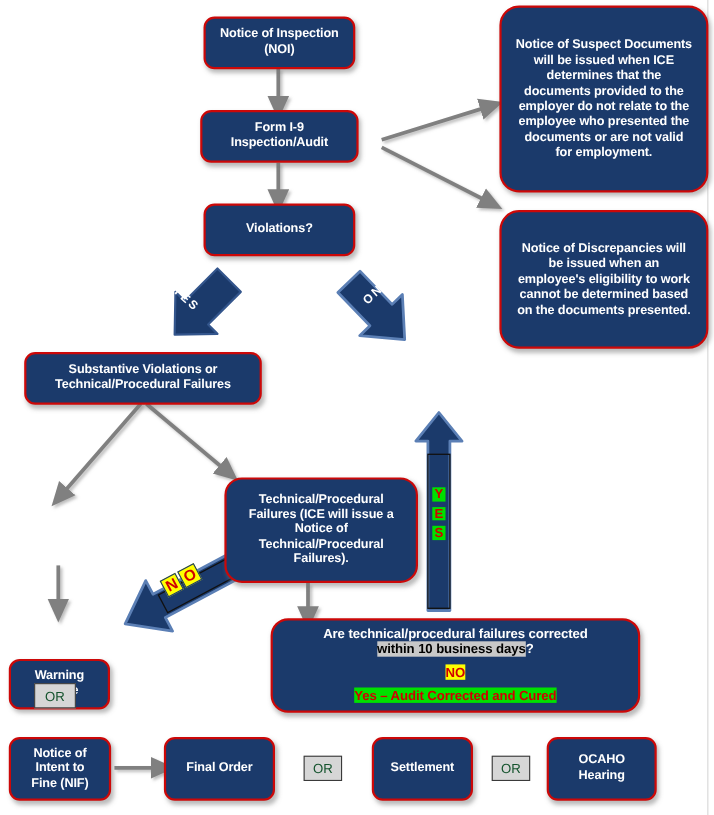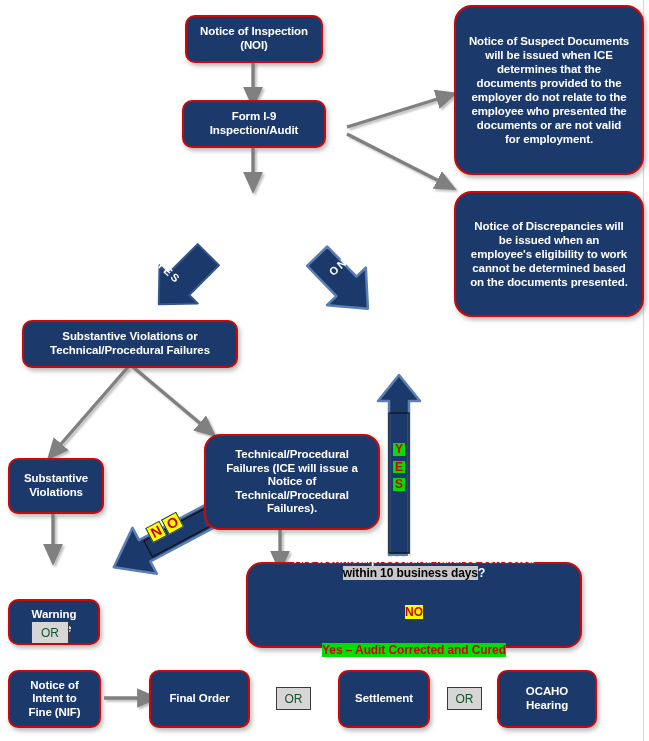--- a/index.html
+++ b/index.html
@@ -89,21 +89,21 @@
   
   .rot-word{
     position:absolute;z-index:6;color:#fff;font-weight:bold;font-size:11px;
     letter-spacing:2px;
   }
 
   
   .hl-silver{background:#c8c8c8;color:#000;}
   .hl-yellow{background:#ffff00;color:#d00000;}
   .hl-green{background:#00e000;color:#d00000;}
-  .qbox{flex-direction:column;gap:24px;padding:8px 6px;}
+  .qbox{flex-direction:column;gap:6px;padding:8px 6px;}
   .qline{font-size:12px;}
   .qline2{font-size:12px;}
 </style>
 </head>
 <body>
 
 <div id="canvas">
 
   <div class="page-edge"></div>
 
@@ -188,38 +188,37 @@
   <div class="node" style="left:185px;top:15px;width:138px;height:48px;flex-direction:column;">
     <span>Notice of Inspection</span>
     <span>(NOI)</span>
   </div>
 
   <div class="node" style="left:182px;top:100px;width:144px;height:48px;flex-direction:column;">
     <span>Form I-9</span>
     <span>Inspection/Audit</span>
   </div>
 
+  <div class="node" style="left:185px;top:185px;width:138px;height:48px;">
+    <span>Violations?</span>
+  </div>
 
   <div class="node note big" style="left:454px;top:5px;width:190px;height:170px;padding:22px 12px;">
     <span>Notice of  Suspect Documents will be issued when ICE determines that the documents provided to the employer do not relate to the employee who presented the documents or are not valid for employment.</span>
   </div>
 
   <div class="node note big" style="left:454px;top:191px;width:190px;height:126px;padding:10px 12px;">
     <span>Notice of Discrepancies will be issued when an employee's eligibility to work cannot be determined based on the documents presented.</span>
   </div>
 
   <div class="node" style="left:22px;top:320px;width:216px;height:48px;">
     <span>Substantive Violations  or Technical/Procedural Failures</span>
   </div>
 
 
-  <div class="node" style="left:8px;top:458px;width:96px;height:56px;flex-direction:column;">
-    <span>Substantive</span>
-    <span>Violations</span>
-  </div>
 
   <div class="node big" style="left:192px;top:434px;width:176px;height:96px;padding:6px 10px;margin-left:12px;">
     <span>Technical/Procedural Failures (ICE will issue a Notice of Technical/Procedural Failures).</span>
   </div>
 
   <div class="node" style="left:8px;top:557px;width:92px;height:46px;flex-direction:column;margin-top:42px;">
     <span>Warning</span>
     <span>Notice</span>
   </div>
 

